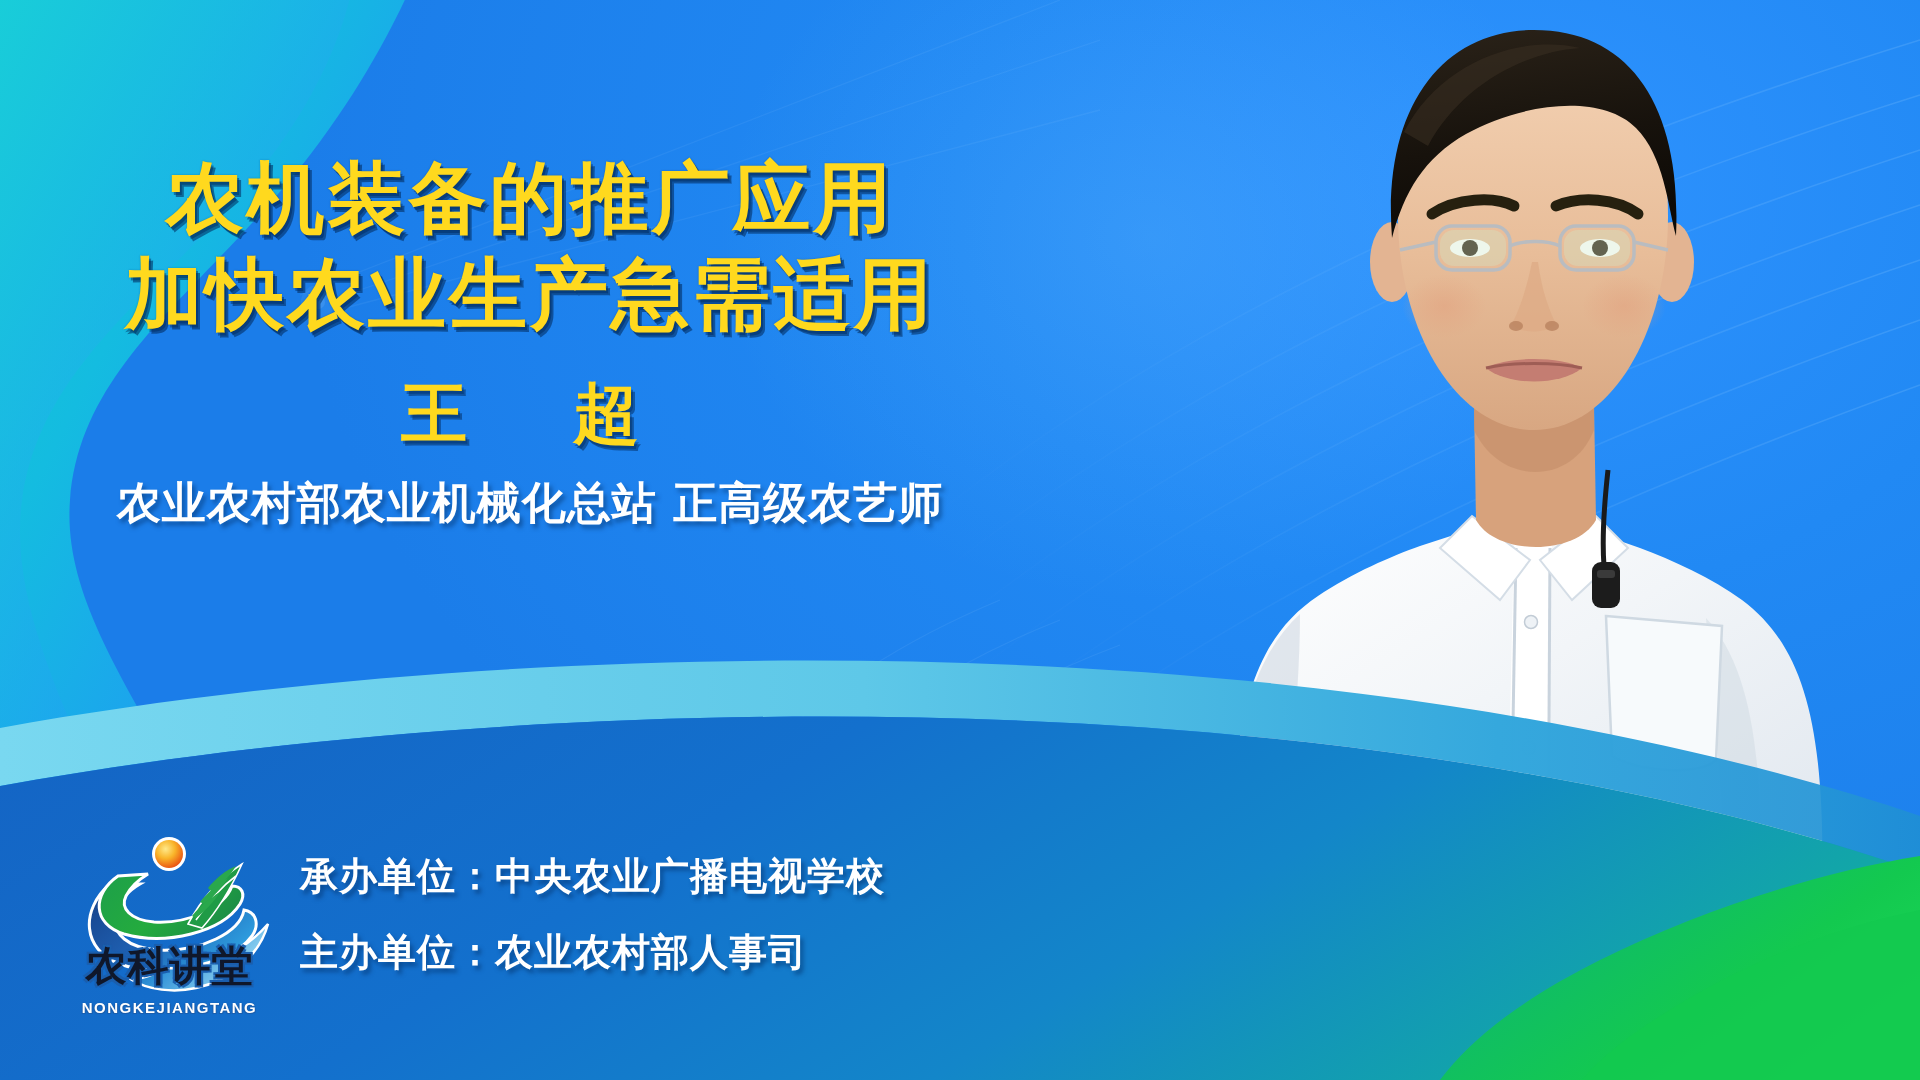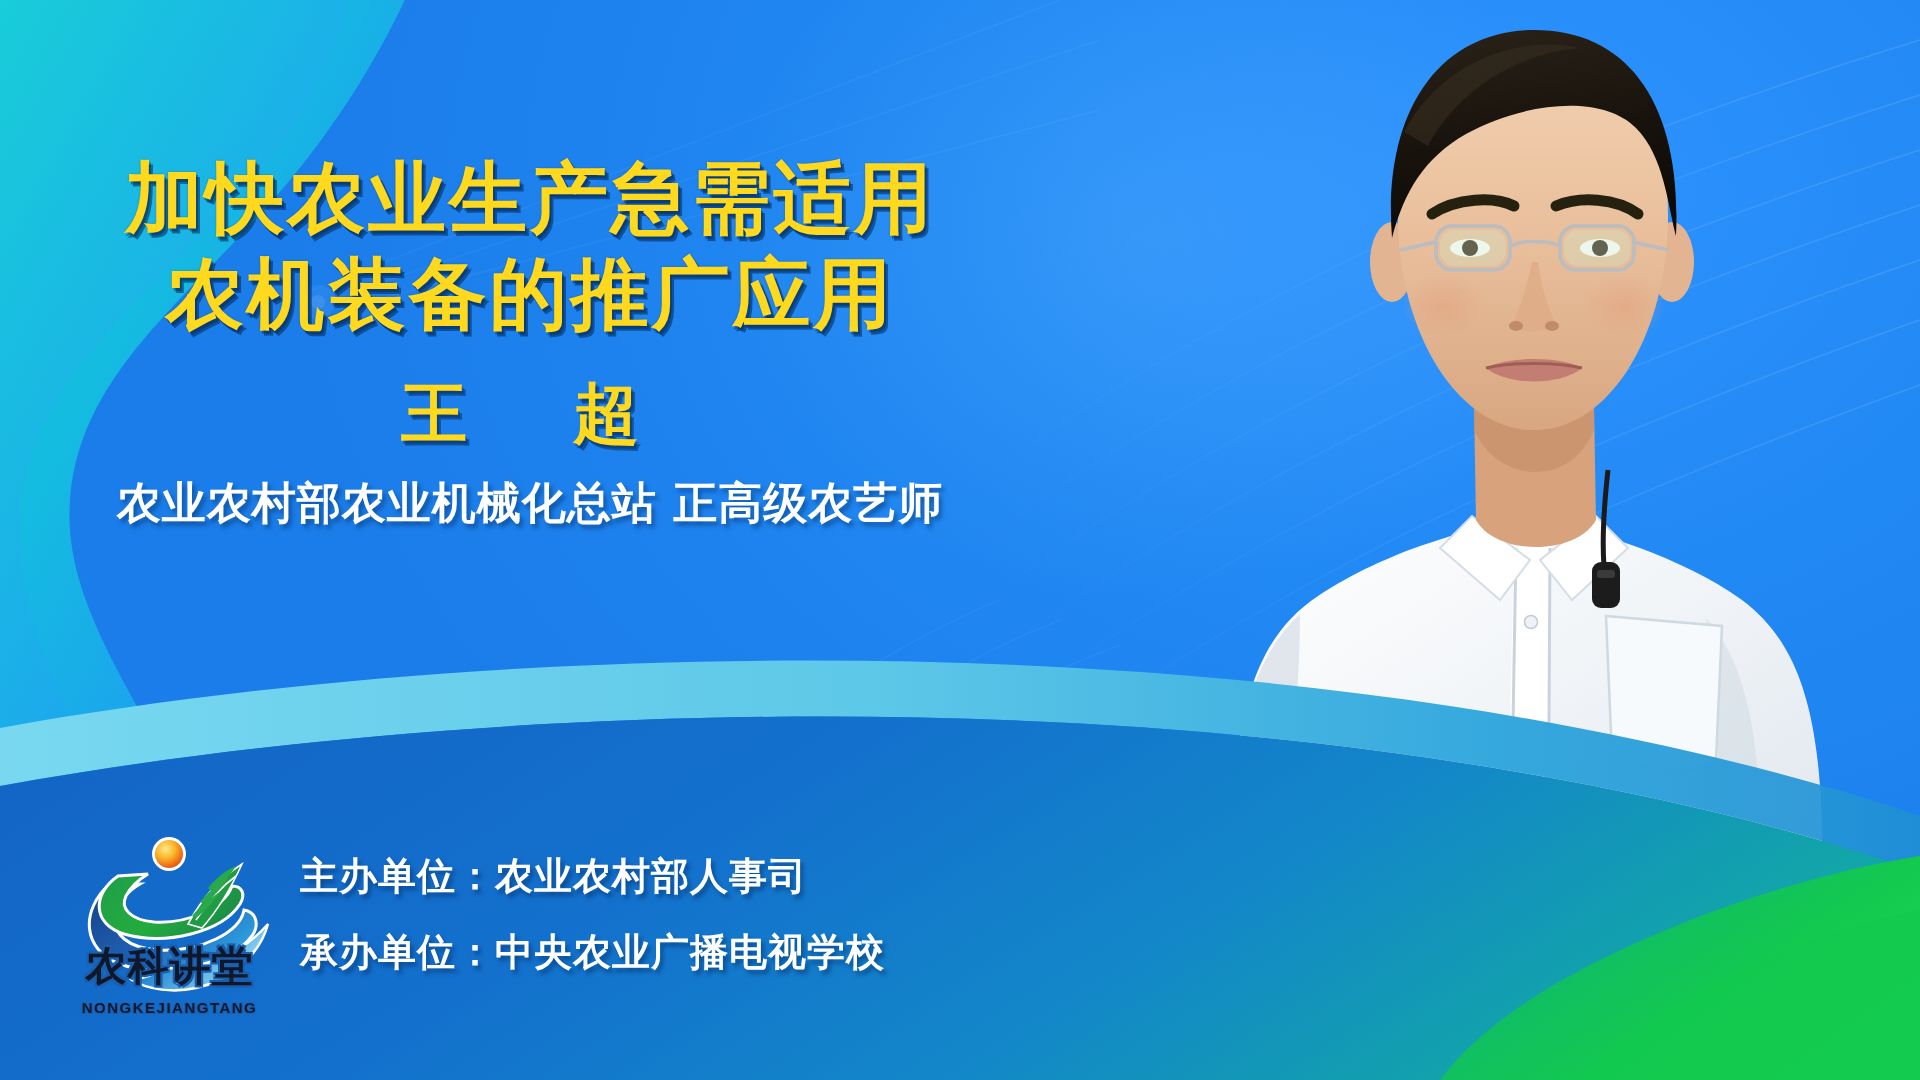--- a/index.html
+++ b/index.html
@@ -74,21 +74,21 @@
   .logo{position:absolute;left:62px;bottom:52px;width:215px;height:200px;}
   .logo-cn{
     position:absolute;left:0;bottom:34px;width:215px;text-align:center;
     font-family:"DejaVu Sans","Liberation Sans",sans-serif;
     font-weight:bold;font-size:41px;letter-spacing:1px;color:#0f172a;
     text-shadow:0 0 3px #1b5fae, 2px 2px 0 #1b5fae, -2px 2px 0 #1b5fae, 2px -2px 0 #1b5fae, -2px -2px 0 #1b5fae;
   }
   .logo-py{
     position:absolute;left:0;bottom:12px;width:215px;text-align:center;
     font-family:"Liberation Sans","DejaVu Sans",sans-serif;
-    font-weight:bold;font-size:15px;letter-spacing:1.5px;color:#0f172a;
+    font-weight:bold;font-size:15px;letter-spacing:1.5px;color:#ffffff;
     text-shadow:0 0 2px #1b5fae,1px 1px 0 #1b5fae,-1px 1px 0 #1b5fae;
   }
 </style>
 </head>
 <body>
 
 <div class="stage">
 
   <div class="bg-base"></div>
   <div class="bg-glow"></div>
@@ -242,22 +242,22 @@
 
     <path d="M486,368 C508,356 560,356 582,368 C560,386 508,386 486,368 Z" fill="#c47d72"></path>
     <path d="M486,368 C512,362 556,362 582,368" stroke="#9e5d55" stroke-width="3" fill="none"></path>
 
     <path d="M608,470 C604,506 602,540 604,566" stroke="#1a1a1a" stroke-width="5" fill="none"></path>
     <rect x="592" y="562" width="28" height="46" rx="9" fill="#1c1c1c"></rect>
     <rect x="597" y="570" width="18" height="8" rx="3" fill="#3a3a3a"></rect>
   </svg>
 
   <div class="titleblock">
+    <div class="t-line">农机装备的推广应用</div>
     <div class="t-line">加快农业生产急需适用</div>
-    <div class="t-line">农机装备的推广应用</div>
     <div class="speaker">王　超</div>
     <div class="affil">农业农村部农业机械化总站 正高级农艺师</div>
   </div>
 
   <svg class="waves" viewBox="0 0 1920 470" preserveAspectRatio="none">
     <defs>
       <linearGradient id="cyanBand" x1="0" y1="0" x2="1" y2="0">
         <stop offset="0%" stop-color="#79d8f0"></stop>
         <stop offset="45%" stop-color="#5ec8e8"></stop>
         <stop offset="78%" stop-color="#35a8dd"></stop>
@@ -333,17 +333,17 @@
       </g>
 
       <path d="M104,140 C140,142 180,126 206,96 C198,126 170,152 134,160
                C112,165 86,162 70,152 C84,150 94,146 104,140 Z" fill="url(#blueSwoosh)" stroke="#ffffff" stroke-width="2.5"></path>
     </svg>
     <div class="logo-cn">农科讲堂</div>
     <div class="logo-py">NONGKEJIANGTANG</div>
   </div>
 
   <div class="credits">
+    <div class="credit-line">承办单位：中央农业广播电视学校</div>
     <div class="credit-line">主办单位：农业农村部人事司</div>
-    <div class="credit-line">承办单位：中央农业广播电视学校</div>
   </div>
 
 </div>
 
 </body></html>

